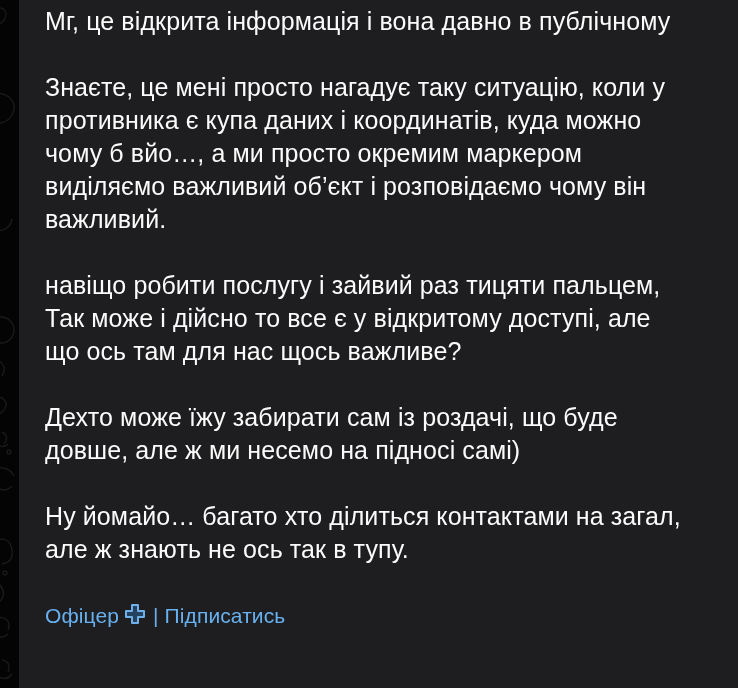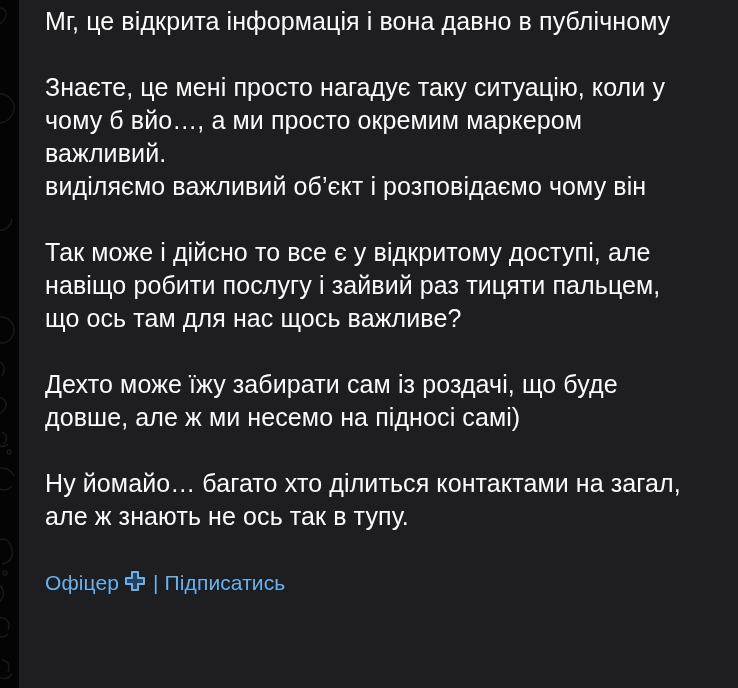--- a/index.html
+++ b/index.html
@@ -96,28 +96,29 @@
 
   <div class="bubble">
     <div class="msg-text">
 
       <div class="paragraph">
         <span class="text-line">Мг, це відкрита інформація і вона давно в публічному</span>
       </div>
 
       <div class="paragraph">
         <span class="text-line">Знаєте, це мені просто нагадує таку ситуацію, коли у</span>
+        <span class="text-line">противника є купа даних і координатів, куда можно</span>
         <span class="text-line">чому б вйо…, а ми просто окремим маркером</span>
+        <span class="text-line">виділяємо важливий об’єкт і розповідаємо чому він</span>
         <span class="text-line">важливий.</span>
-        <span class="text-line">виділяємо важливий об’єкт і розповідаємо чому він</span>
       </div>
 
       <div class="paragraph">
+        <span class="text-line">навіщо робити послугу і зайвий раз тицяти пальцем,</span>
         <span class="text-line">Так може і дійсно то все є у відкритому доступі, але</span>
-        <span class="text-line">навіщо робити послугу і зайвий раз тицяти пальцем,</span>
         <span class="text-line">що ось там для нас щось важливе?</span>
       </div>
 
       <div class="paragraph">
         <span class="text-line">Дехто може їжу забирати сам із роздачі, що буде</span>
         <span class="text-line">довше, але ж ми несемо на підносі самі)</span>
       </div>
 
       <div class="paragraph">
         <span class="text-line">Ну йомайо… багато хто ділиться контактами на загал,</span>

